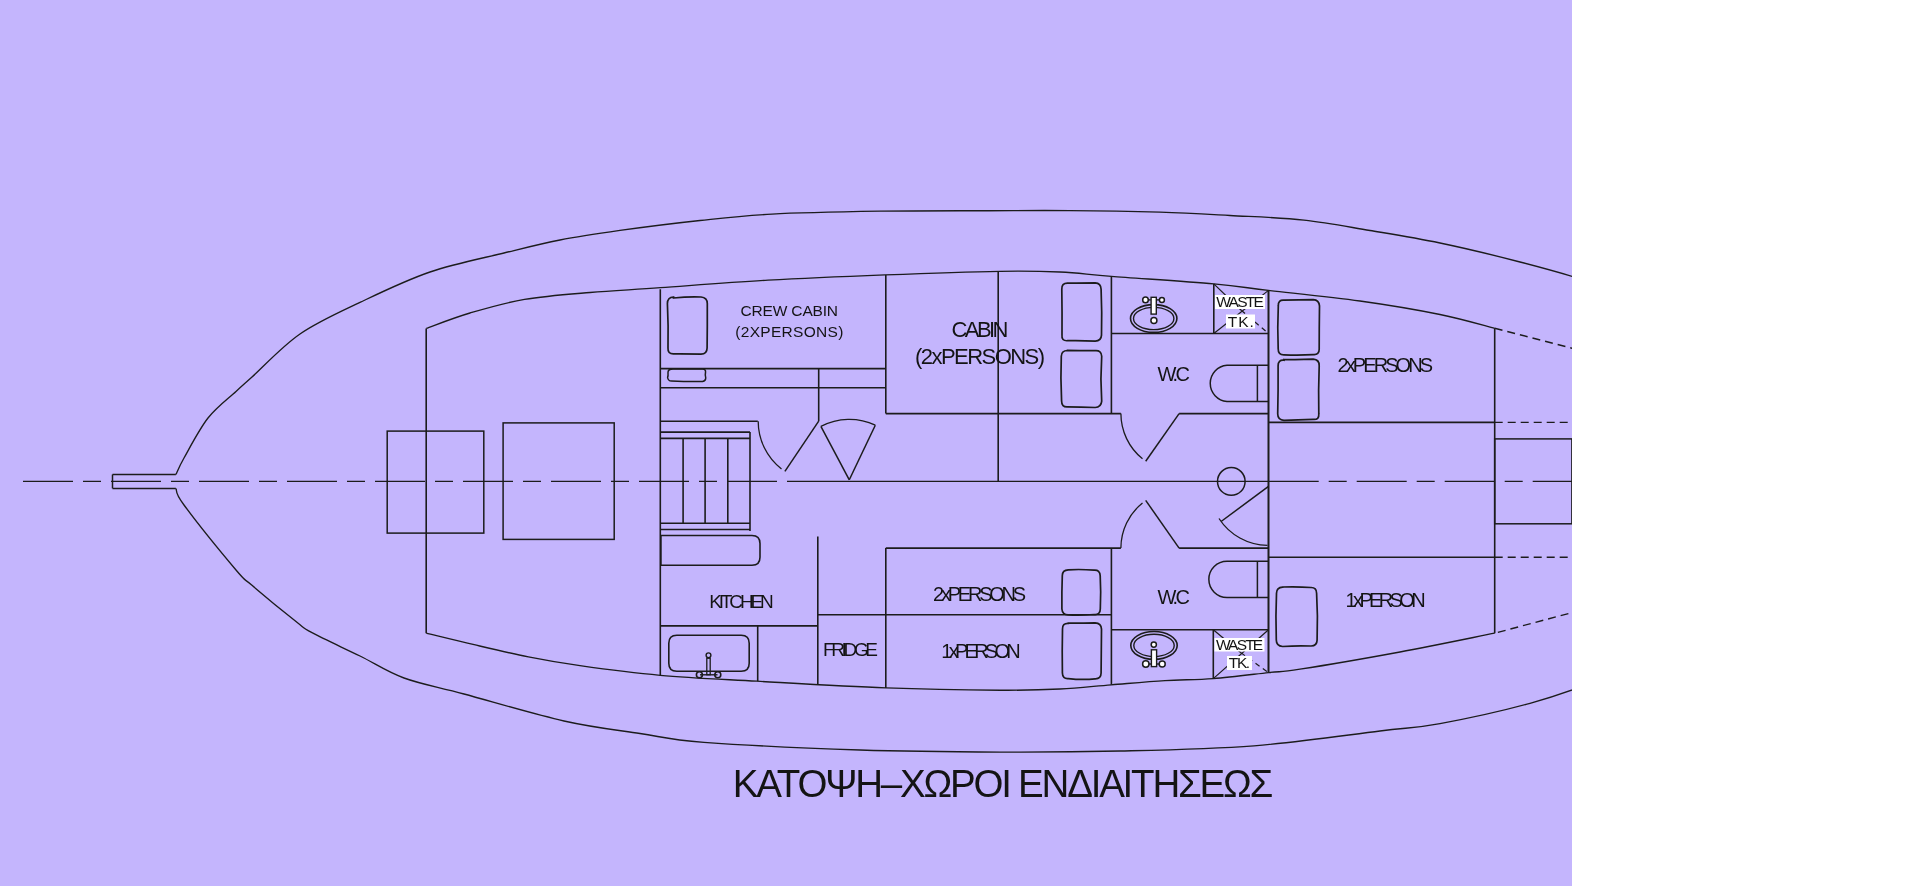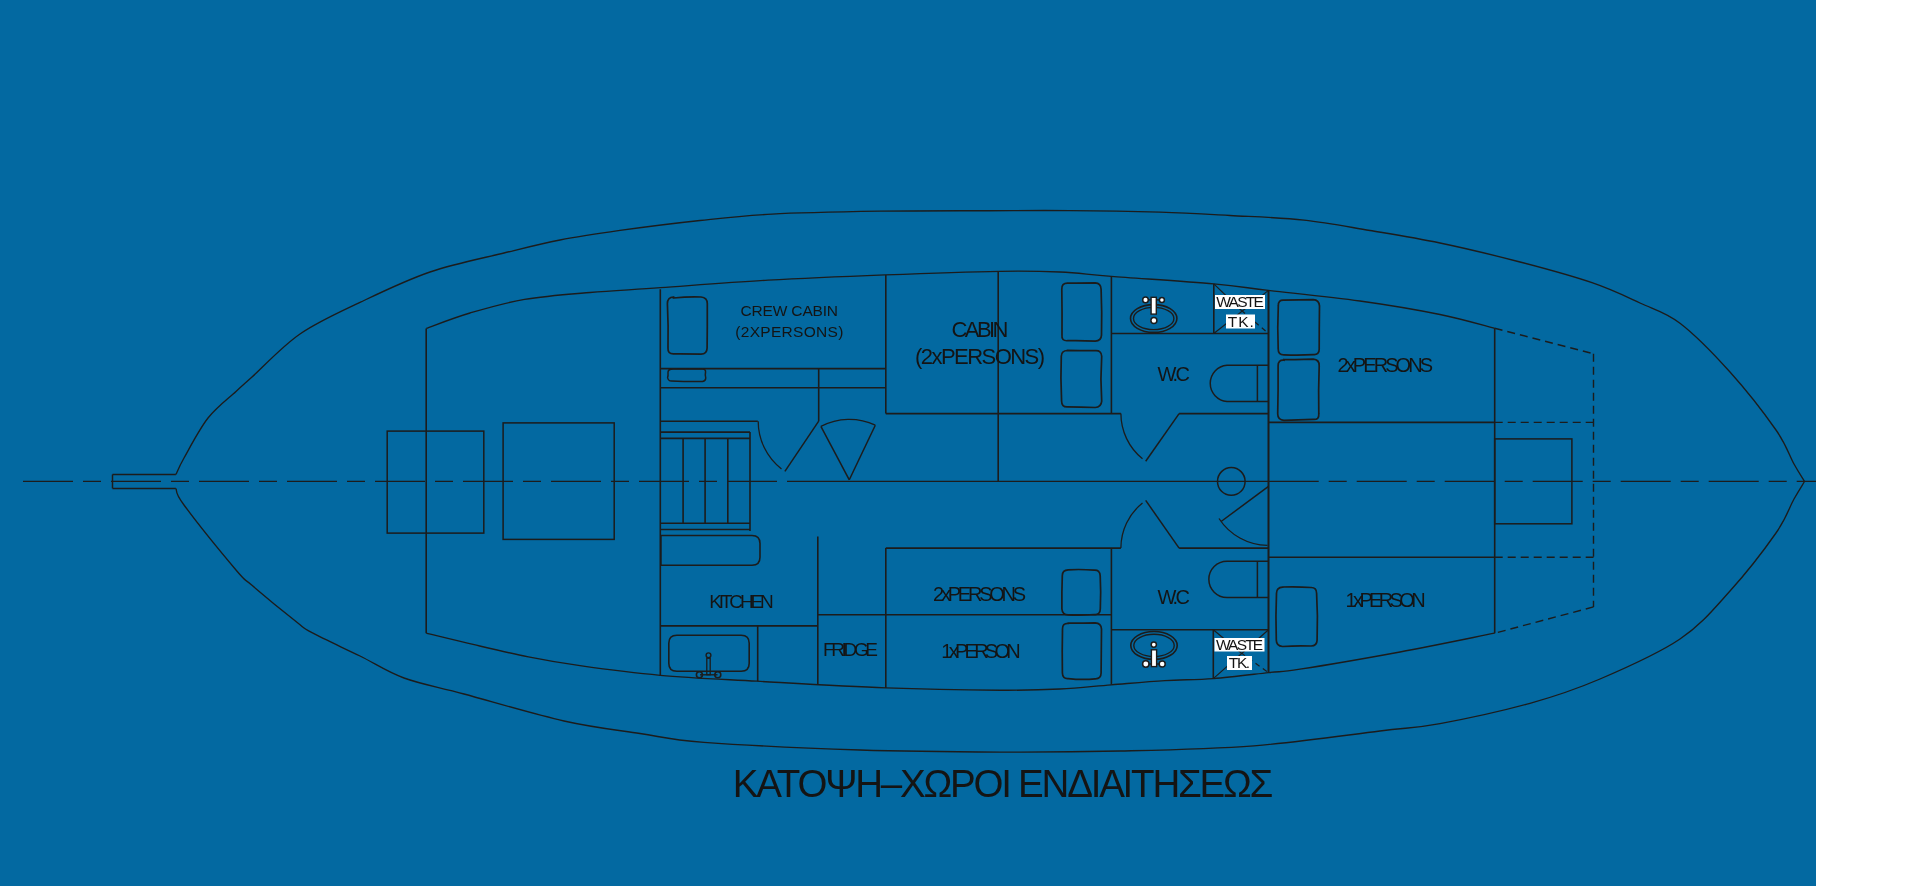--- a/index.html
+++ b/index.html
@@ -1,15 +1,15 @@
 <!DOCTYPE html>
 <html><head><meta charset="utf-8">
 <style>
 html,body{margin:0;padding:0;background:#fff;}
-#c{position:relative;width:1816px;height:886px;background:#0369a1;overflow:hidden;}
+#c{position:relative;width:1572px;height:886px;background:#c4b5fd;overflow:hidden;}
 svg{display:block;}
 text{white-space:pre;}
 </style></head>
 <body>
 <div id="c">
 <svg width="1920" height="886" viewBox="0 0 1920 886" fill="none" stroke="#1c1c1c" stroke-linecap="butt">
 <path d="M176.0,474.4 C177.3,471.7 178.7,467.4 184.0,458.0 C189.3,448.6 199.3,429.1 208.0,418.0 C216.7,406.9 228.7,398.2 236.0,391.4 C243.3,384.6 241.3,386.6 252.0,377.0 C262.7,367.4 282.0,346.4 300.0,334.0 C318.0,321.6 338.3,312.7 360.0,302.4 C381.7,292.1 406.0,280.2 430.0,272.0 C454.0,263.8 482.3,258.3 504.0,253.0 C525.7,247.7 540.7,243.8 560.0,240.0 C579.3,236.2 596.7,233.7 620.0,230.4 C643.3,227.2 674.7,223.2 700.0,220.5 C725.3,217.8 742.0,215.7 772.0,214.1 C802.0,212.5 844.0,211.8 880.0,211.2 C916.0,210.6 956.3,210.8 988.0,210.7 C1019.7,210.6 1041.3,210.3 1070.0,210.6 C1098.7,210.8 1133.3,211.4 1160.0,212.2 C1186.7,213.0 1206.0,214.2 1230.0,215.5 C1254.0,216.8 1280.7,217.6 1304.0,220.1 C1327.3,222.6 1347.3,226.7 1370.0,230.5 C1392.7,234.3 1415.0,237.8 1440.0,243.0 C1465.0,248.2 1494.7,255.4 1520.0,262.0 C1545.3,268.6 1572.0,275.9 1592.0,282.7 C1612.0,289.5 1625.3,296.2 1640.0,303.0 C1654.7,309.8 1665.0,311.7 1680.0,323.2 C1695.0,334.7 1714.0,354.2 1730.0,372.0 C1746.0,389.8 1765.3,414.7 1776.0,430.0 C1786.7,445.3 1789.2,455.4 1794.0,464.0 C1798.8,472.6 1802.8,478.6 1804.5,481.5" fill="none" stroke-width="1.35"></path>
 <path d="M176.0,488.6 C177.3,491.3 174.0,491.4 184.0,505.0 C194.0,518.6 224.7,556.6 236.0,570.0 C247.3,583.4 242.0,576.7 252.0,585.3 C262.0,593.9 286.0,613.6 296.0,621.5 C306.0,629.4 301.3,627.0 312.0,632.7 C322.7,638.5 344.7,648.5 360.0,656.0 C375.3,663.5 386.7,671.7 404.0,678.0 C421.3,684.3 437.3,686.8 464.0,694.0 C490.7,701.2 534.7,714.4 564.0,721.0 C593.3,727.6 616.7,730.0 640.0,733.5 C663.3,737.0 667.3,739.5 704.0,742.3 C740.7,745.0 810.7,748.4 860.0,750.0 C909.3,751.6 956.7,751.9 1000.0,752.1 C1043.3,752.3 1077.7,752.0 1120.0,751.0 C1162.3,750.0 1210.7,749.1 1254.0,745.8 C1297.3,742.5 1349.0,734.7 1380.0,731.0 C1411.0,727.3 1415.0,728.2 1440.0,723.6 C1465.0,719.0 1503.3,710.7 1530.0,703.3 C1556.7,695.9 1575.0,689.7 1600.0,679.0 C1625.0,668.3 1658.3,653.7 1680.0,639.0 C1701.7,624.3 1714.0,608.7 1730.0,591.0 C1746.0,573.3 1765.3,548.3 1776.0,533.0 C1786.7,517.7 1789.2,507.6 1794.0,499.0 C1798.8,490.4 1802.8,484.4 1804.5,481.5" fill="none" stroke-width="1.35"></path>
 <path d="M426.3,328.4 C433.6,325.8 453.6,317.8 470.0,313.0 C486.4,308.2 504.5,302.8 524.5,299.4 C544.5,296.0 567.3,294.4 590.0,292.5 C612.7,290.6 630.8,289.8 660.5,287.7 C690.2,285.6 730.6,282.3 768.0,280.2 C805.4,278.1 846.3,276.4 885.0,274.9 C923.7,273.4 970.8,271.8 1000.0,271.3 C1029.2,270.8 1041.4,271.2 1060.0,272.0 C1078.6,272.8 1085.8,274.3 1111.4,276.3 C1137.0,278.3 1187.6,281.5 1213.8,283.9 C1240.0,286.2 1244.0,287.5 1268.4,290.4 C1292.8,293.2 1331.4,297.0 1360.0,301.0 C1388.6,305.0 1417.5,309.9 1440.0,314.5 C1462.5,319.1 1485.6,326.0 1494.7,328.3" fill="none" stroke-width="1.35"></path>
 <path d="M426.3,633.2 C434.3,635.1 457.2,640.8 474.2,644.7 C491.2,648.7 510.8,653.4 528.4,656.9 C546.0,660.4 558.0,662.6 580.0,665.7 C602.0,668.8 630.7,672.7 660.2,675.3 C689.7,677.9 719.4,679.1 757.0,681.2 C794.6,683.3 845.5,686.4 886.0,687.9 C926.5,689.4 971.0,690.0 1000.0,690.2 C1029.0,690.4 1041.5,689.9 1060.0,689.0 C1078.5,688.1 1093.8,686.2 1111.3,684.8 C1128.8,683.4 1148.0,681.6 1165.0,680.6 C1182.0,679.6 1196.0,679.9 1213.3,678.6 C1230.5,677.3 1254.0,674.2 1268.5,672.6 C1283.0,671.0 1278.1,672.6 1300.0,669.2 C1321.9,665.8 1367.5,658.0 1400.0,652.0 C1432.5,646.0 1478.9,636.3 1494.7,633.2" fill="none" stroke-width="1.35"></path>

